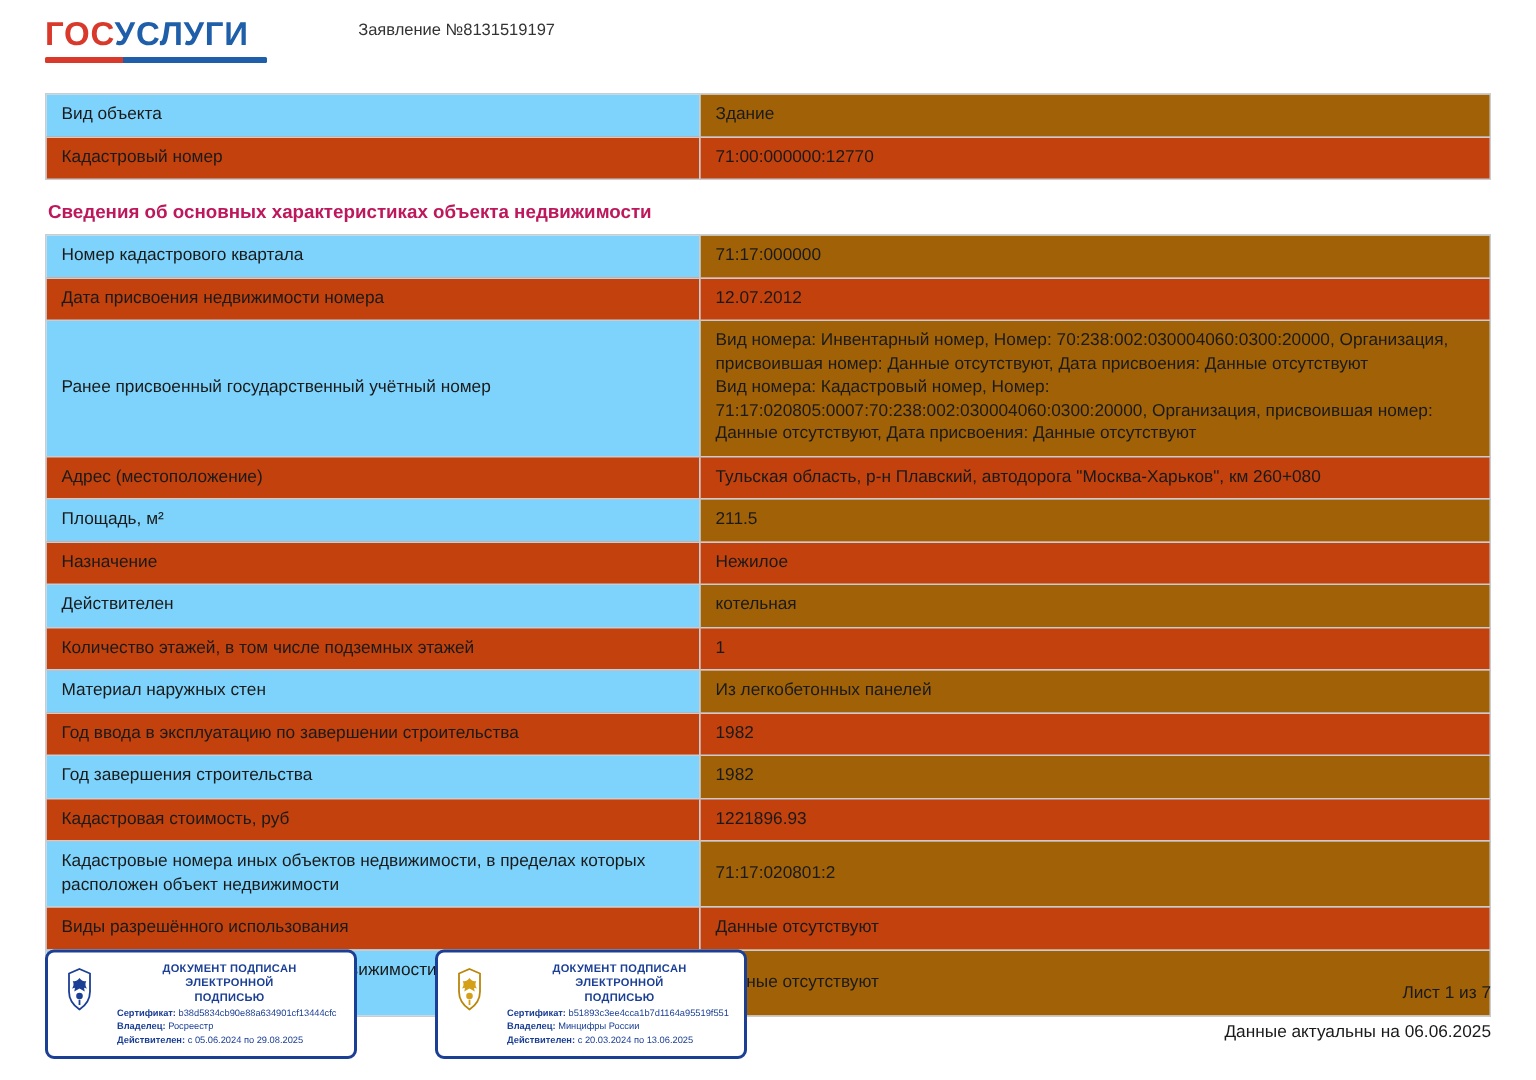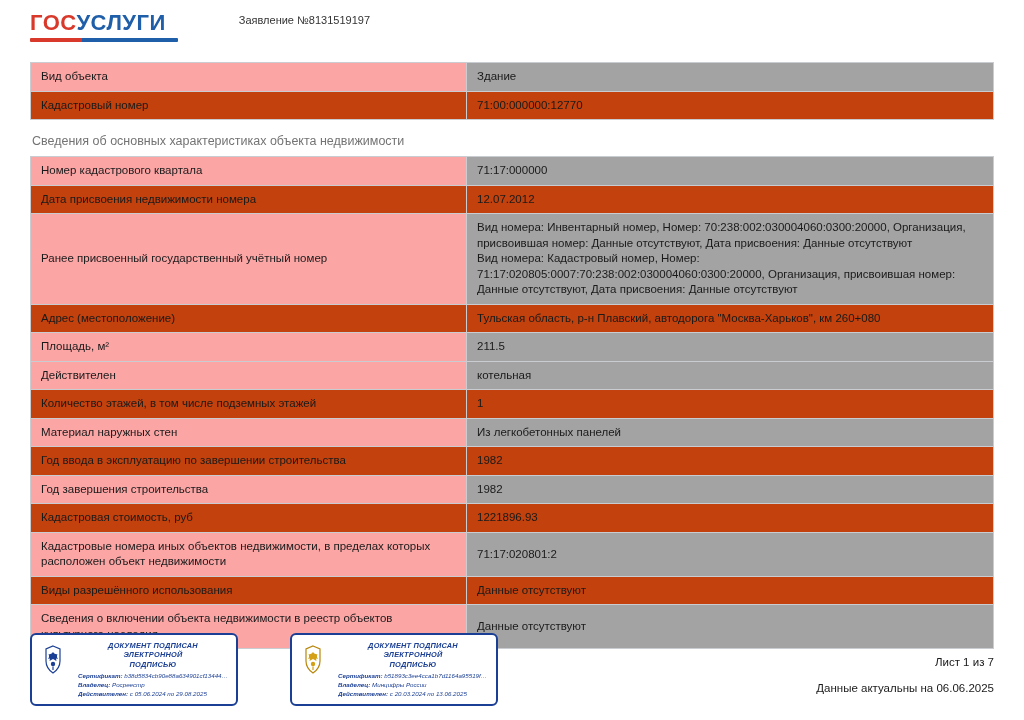--- a/index.html
+++ b/index.html
@@ -91,36 +91,36 @@
   table.info td {
     border: 1px solid #c9ccd1;
     padding: 6px 10px;
     font-size: 11.5px;
     color: #1a1a1a;
     vertical-align: middle;
     line-height: 1.35;
   }
   table.info td.label {
     width: 415px;
-    background: #fca5a5;
+    background: #7dd3fc;
   }
   table.info td.value {
-    background: #a3a3a3;
+    background: #a16207;
   }
   table.info tr.alt td {
     background: #c2410c;
   }
   td.value .multiline {
     white-space: pre-line;
   }
 
   .section-title {
     font-size: 12.5px;
-    font-weight: normal;
-    color: #737373;
+    font-weight: bold;
+    color: #be185d;
     margin: 14px 0 8px 2px;
   }
 
   .top-table {
     margin-top: 8px;
   }
 
   
   .stamps {
     position: absolute;
@@ -146,21 +146,20 @@
     text-align: center;
     padding-top: 4px;
     line-height: 1;
   }
   .stamp .emblem svg {
     display: block;
   }
   .stamp-body {
     flex: 1 1 auto;
     min-width: 0;
-    font-style: italic;
   }
   .stamp-head {
     text-align: center;
     font-size: 7.4px;
     font-weight: bold;
     color: #1b3f94;
     line-height: 1.28;
     letter-spacing: 0.2px;
     margin-bottom: 3px;
   }
@@ -236,20 +235,24 @@
         <td class="value"><span class="multiline">Вид номера: Инвентарный номер, Номер: 70:238:002:030004060:0300:20000, Организация, присвоившая номер: Данные отсутствуют, Дата присвоения: Данные отсутствуют
 Вид номера: Кадастровый номер, Номер: 71:17:020805:0007:70:238:002:030004060:0300:20000, Организация, присвоившая номер: Данные отсутствуют, Дата присвоения: Данные отсутствуют</span></td>
       </tr>
       <tr class="alt">
         <td class="label">Адрес (местоположение)</td>
         <td class="value">Тульская область, р-н Плавский, автодорога "Москва-Харьков", км 260+080</td>
       </tr>
       <tr>
         <td class="label">Площадь, м²</td>
         <td class="value">211.5</td>
+      </tr>
+      <tr class="alt">
+        <td class="label">Назначение</td>
+        <td class="value">Нежилое</td>
       </tr>
       <tr>
         <td class="label">Действителен</td>
         <td class="value">котельная</td>
       </tr>
       <tr class="alt">
         <td class="label">Количество этажей, в том числе подземных этажей</td>
         <td class="value">1</td>
       </tr>
       <tr>

